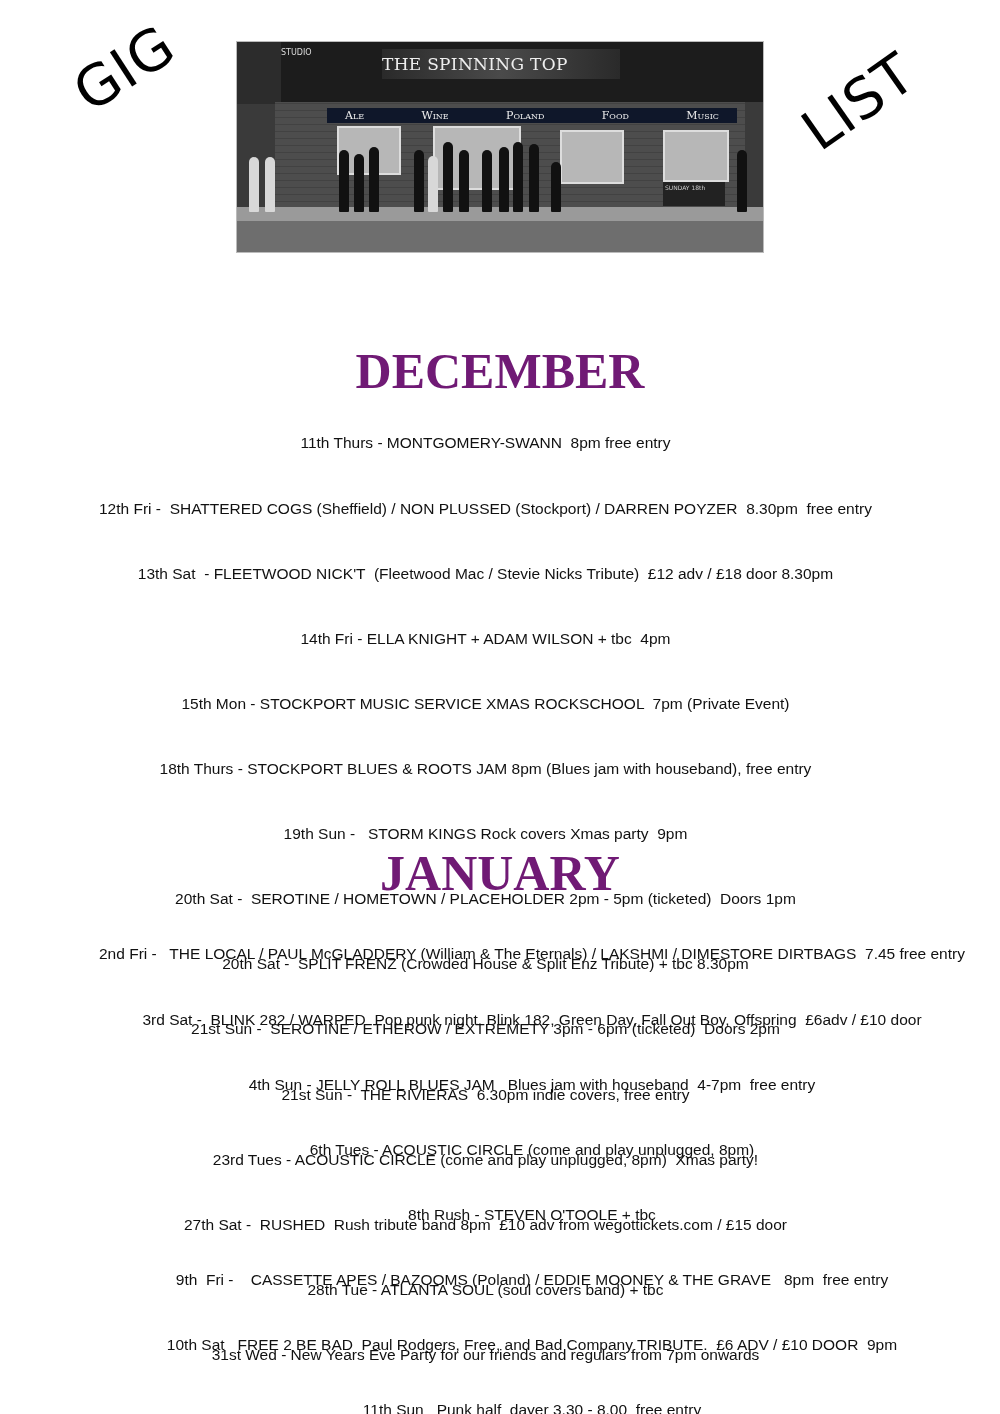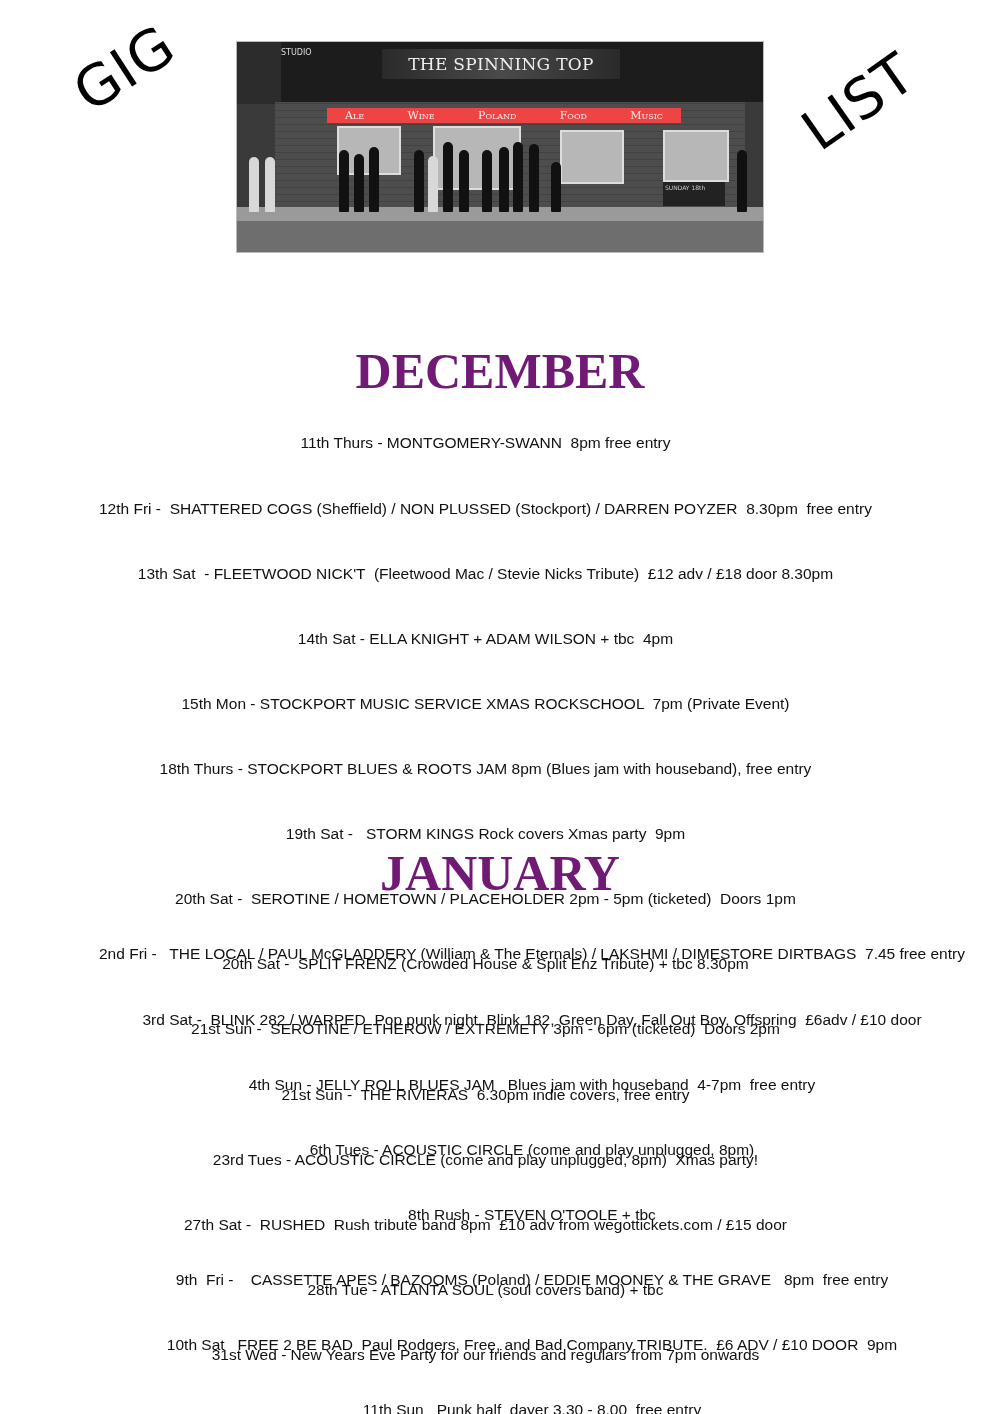--- a/index.html
+++ b/index.html
@@ -3,24 +3,24 @@
   <meta charset="utf-8">
   <style>
     html, body { margin: 0; padding: 0; background: #ffffff; }
     body { width: 1000px; height: 1414px; position: relative; overflow: hidden; color: #111; font-family: "DejaVu Sans", sans-serif; }
     .deco { position: absolute; font-family: "DejaVu Sans", sans-serif; font-size: 56px; color: #000; font-weight: 400; letter-spacing: 1px; }
     .deco-gig { left: 62px; top: 70px; transform: rotate(-33deg); transform-origin: left top; }
     .deco-list { left: 790px; top: 110px; transform: rotate(-35deg); transform-origin: left top; }
 
     .photo { position: absolute; left: 236px; top: 41px; width: 528px; height: 212px; background: #3a3a3a; overflow: hidden; border: 1px solid #bbb; box-sizing: border-box; }
     .photo .sky { position: absolute; left: 0; top: 0; width: 100%; height: 60px; background: #1c1c1c; }
-    .photo .sign-top { position: absolute; left: 145px; top: 7px; width: 238px; height: 30px; background: linear-gradient(90deg,#2a2a2a,#4a4a4a,#2a2a2a); color: #eee; font-family: "DejaVu Serif", serif; font-size: 17px; text-align: center; line-height: 30px; letter-spacing: 0.3px; }
+    .photo .sign-top { position: absolute; left: 145px; top: 7px; width: 238px; height: 30px; background: linear-gradient(90deg,#2a2a2a,#4a4a4a,#2a2a2a); color: #eee; font-family: "DejaVu Serif", serif; font-size: 17px; line-height: 30px; letter-spacing: 0.3px; }
     .photo .studio { position: absolute; left: 0; top: 0; width: 38px; height: 62px; background: #2c2c2c; color: #ddd; font-size: 8px; padding-top: 6px; box-sizing: border-box; text-align: center; padding-left: 44px; }
     .photo .brick { position: absolute; left: 38px; top: 60px; width: 470px; height: 120px; background: repeating-linear-gradient(0deg,#4d4d4d 0 6px,#424242 6px 7px); }
-    .photo .banner { position: absolute; left: 90px; top: 66px; width: 354px; height: 15px; background: #ef4444; display: flex; justify-content: space-between; padding: 0 18px; box-sizing: border-box; }
+    .photo .banner { position: absolute; left: 90px; top: 66px; width: 410px; height: 15px; background: #0f172a; display: flex; justify-content: space-between; padding: 0 18px; box-sizing: border-box; }
     .photo .banner span { color: #eee; font-family: "DejaVu Serif", serif; font-size: 11px; line-height: 15px; font-variant: small-caps; }
     .photo .win { position: absolute; background: #b7b7b7; border: 2px solid #ddd; }
     .photo .board { position: absolute; background: #222; color: #ccc; font-size: 6px; padding: 2px; box-sizing: border-box; }
     .photo .pavement { position: absolute; left: 0; top: 165px; width: 100%; height: 14px; background: #9a9a9a; }
     .photo .road { position: absolute; left: 0; top: 179px; width: 100%; height: 33px; background: #6e6e6e; }
     .photo .person { position: absolute; bottom: 40px; width: 10px; background: #111; border-radius: 5px 5px 1px 1px; }
     .photo .person.light { background: #d8d8d8; }
 
     .month { position: absolute; left: 0; width: 1000px; text-align: center; font-family: Liberation Serif, serif; font-weight: 700; font-size: 50px; color: #701a75; letter-spacing: 0px; }
     .month-dec { top: 308px; }
@@ -71,24 +71,24 @@
   <div class="person" style="left:292px;height:68px;"></div>
   <div class="person" style="left:314px;height:50px;"></div>
   <div class="person" style="left:500px;height:62px;"></div>
 </div>
 
 <h1 class="month month-dec">DECEMBER</h1>
 <ul class="gig-list dec">
   <li>11th Thurs - MONTGOMERY-SWANN  8pm free entry</li>
   <li>12th Fri -  SHATTERED COGS (Sheffield) / NON PLUSSED (Stockport) / DARREN POYZER  8.30pm  free entry</li>
   <li>13th Sat  - FLEETWOOD NICK'T  (Fleetwood Mac / Stevie Nicks Tribute)  £12 adv / £18 door 8.30pm</li>
-  <li>14th Sat - ELLA KNIGHT + ADAM WILSON + tbc  4pm</li>
+  <li>14th Fri - ELLA KNIGHT + ADAM WILSON + tbc  4pm</li>
   <li>15th Mon - STOCKPORT MUSIC SERVICE XMAS ROCKSCHOOL  7pm (Private Event)</li>
   <li>18th Thurs - STOCKPORT BLUES &amp; ROOTS JAM 8pm (Blues jam with houseband), free entry</li>
-  <li>19th Sat -   STORM KINGS Rock covers Xmas party  9pm</li>
+  <li>19th Sun -   STORM KINGS Rock covers Xmas party  9pm</li>
   <li>20th Sat -  SEROTINE / HOMETOWN / PLACEHOLDER 2pm - 5pm (ticketed)  Doors 1pm</li>
   <li>20th Sat -  SPLIT FRENZ (Crowded House &amp; Split Enz Tribute) + tbc 8.30pm</li>
   <li>21st Sun -  SEROTINE / ETHEROW / EXTREMETY 3pm - 6pm (ticketed)  Doors 2pm</li>
   <li>21st Sun -  THE RIVIERAS  6.30pm indie covers, free entry</li>
   <li>23rd Tues - ACOUSTIC CIRCLE (come and play unplugged, 8pm)  Xmas party!</li>
   <li>27th Sat -  RUSHED  Rush tribute band 8pm  £10 adv from wegottickets.com / £15 door</li>
   <li>28th Tue - ATLANTA SOUL (soul covers band) + tbc</li>
   <li>31st Wed - New Years Eve Party for our friends and regulars from 7pm onwards</li>
   
 </ul>

